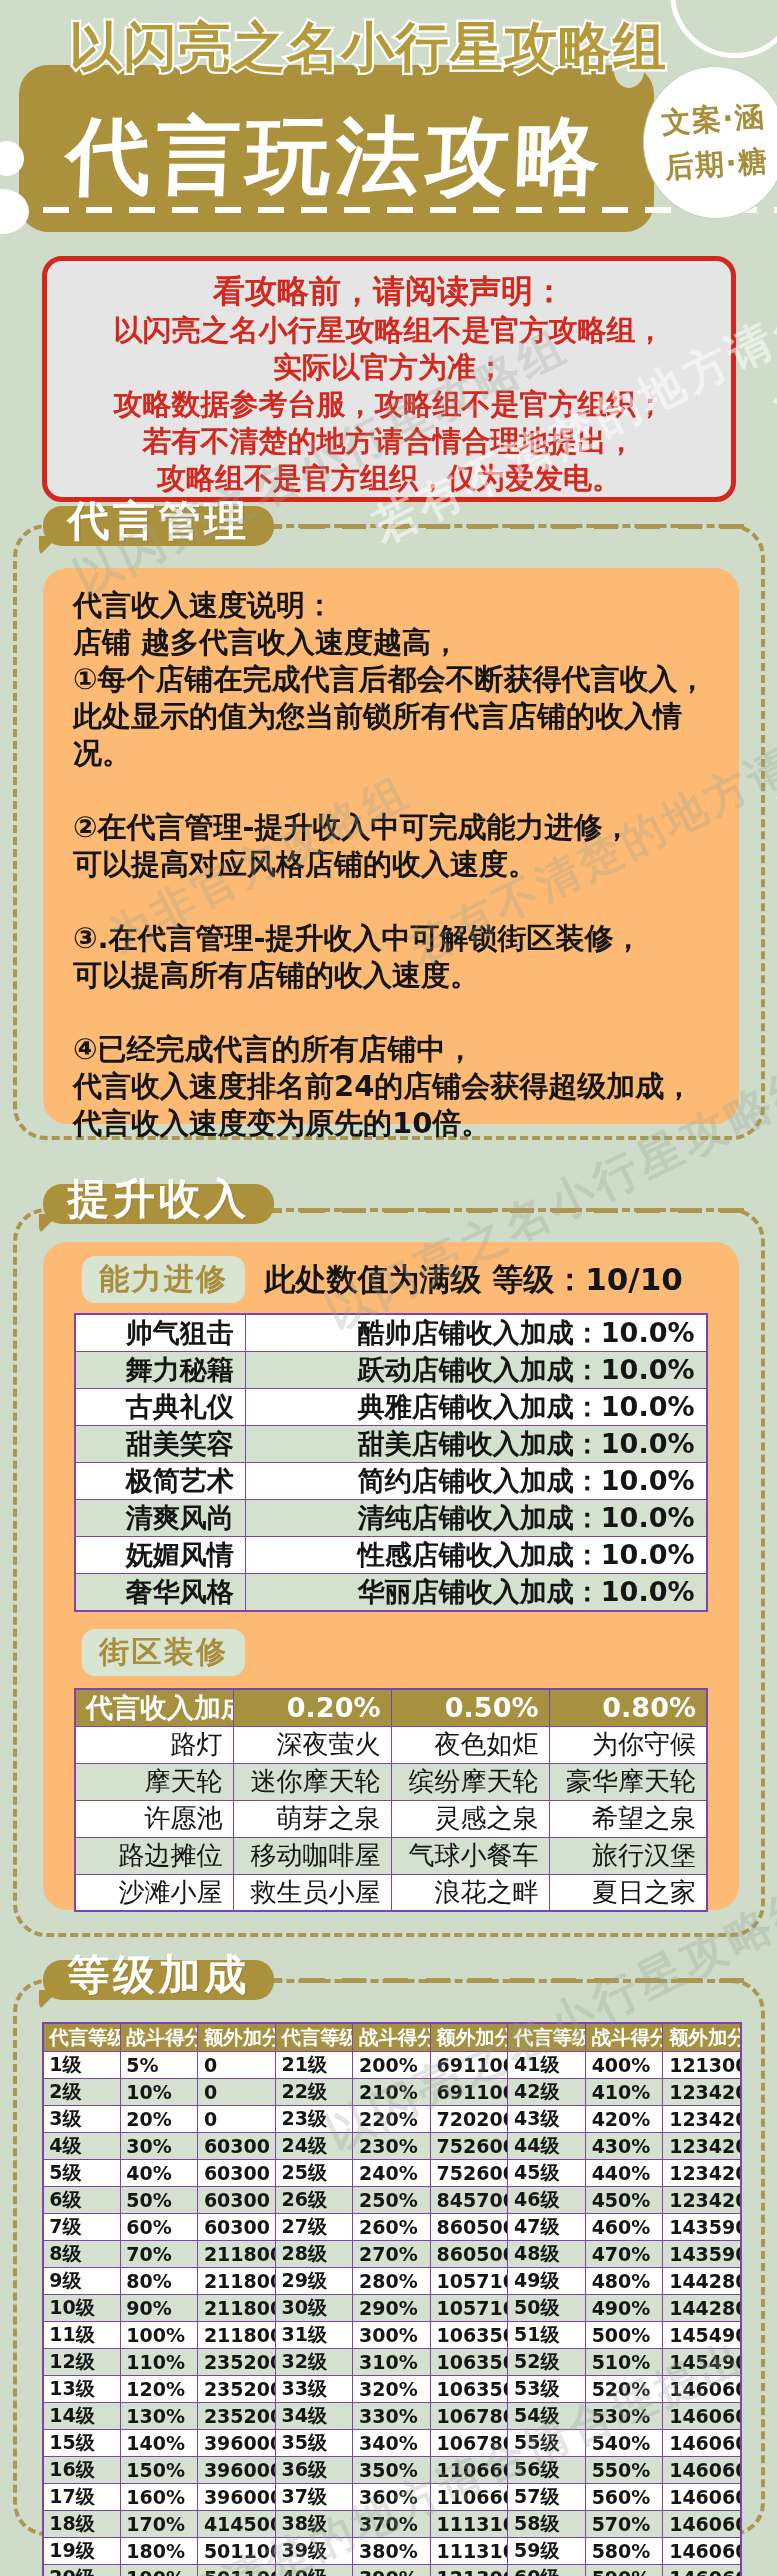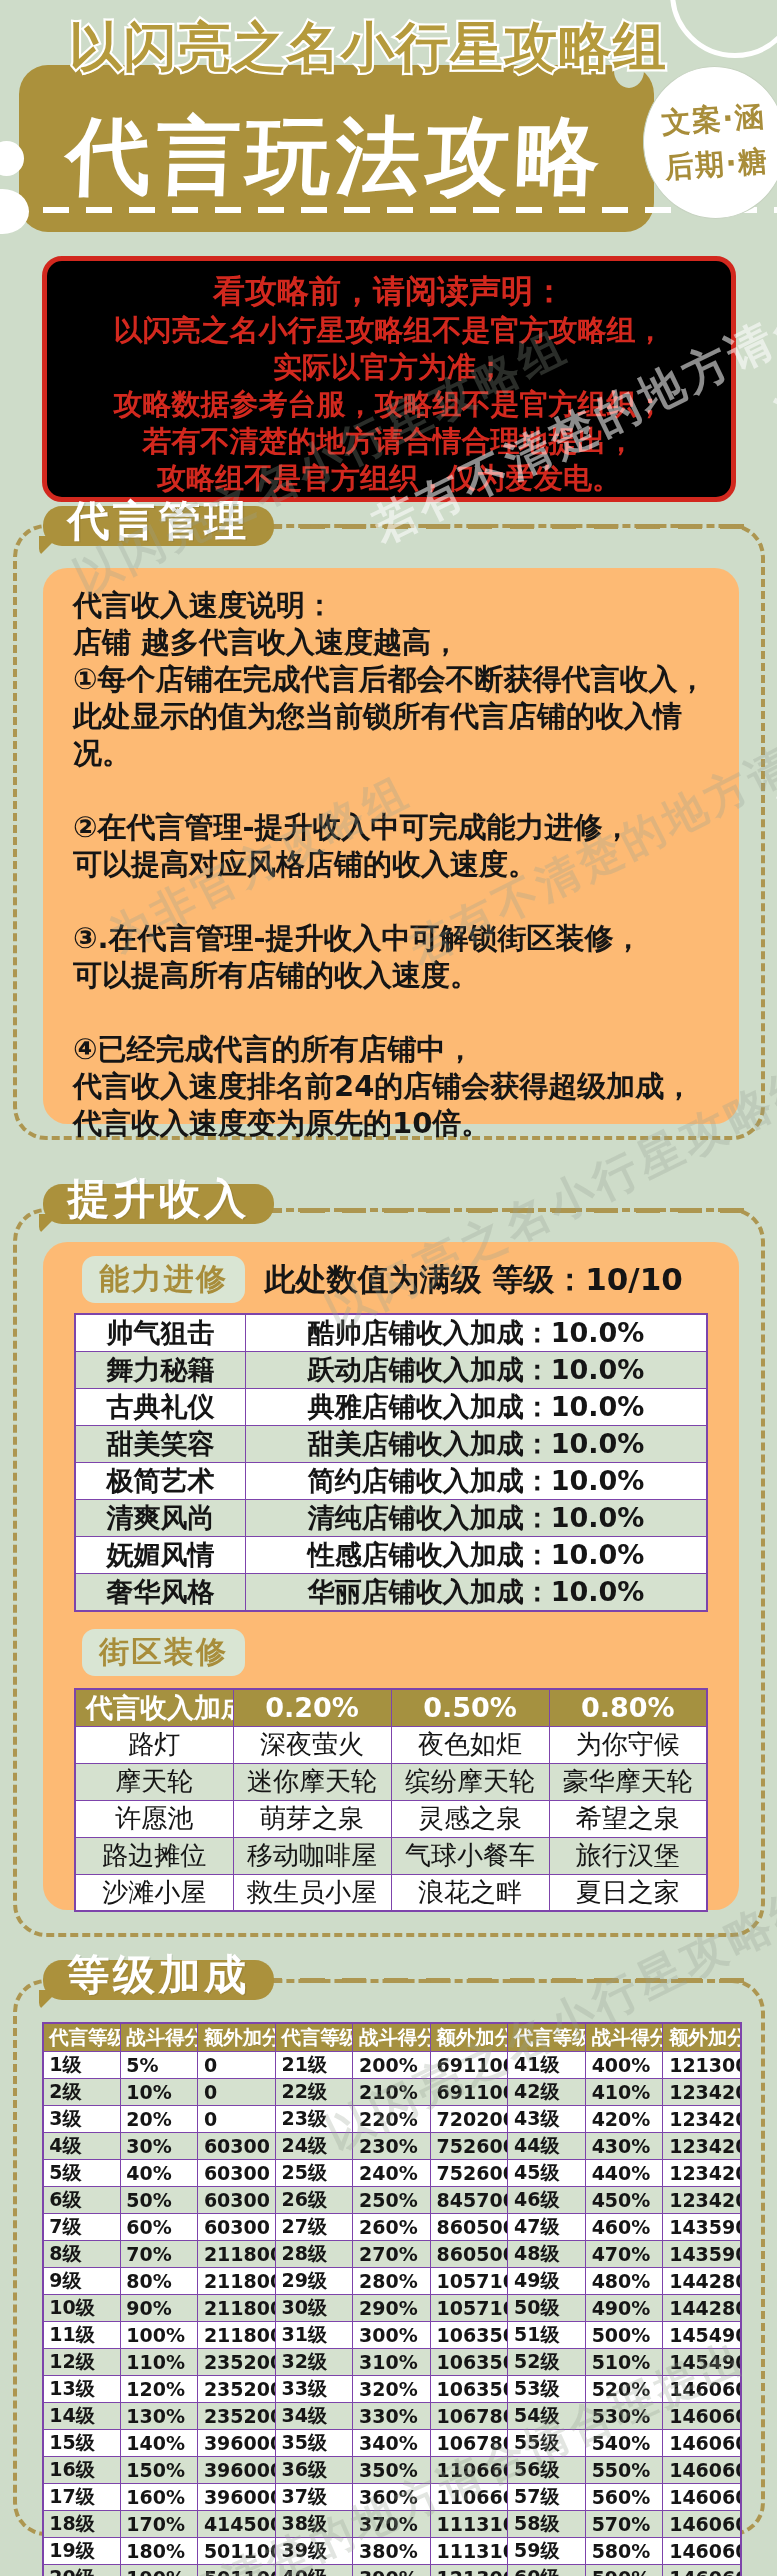--- a/index.html
+++ b/index.html
@@ -62,21 +62,21 @@
     transform:rotate(-4deg);
   }
   .badge div{font-size:29px;font-weight:900;color:#a88d3a;letter-spacing:1.4px;}
   .dashed-white{
     position:absolute;left:0;top:207px;width:778px;height:5.8px;
     background:repeating-linear-gradient(90deg,#fff 0 26px,transparent 26px 43px);
   }
   
   .disclaimer{
     position:absolute;left:42px;top:256px;width:694px;height:246px;z-index:3;
-    background:#000000;border:5px solid var(--red,#d2281e);border-radius:20px;
+    background:#e5e5e5;border:5px solid var(--red,#d2281e);border-radius:20px;
     padding-top:8.6px;
   }
   .disc-line{
     text-align:center;color:var(--red,#d2281e);font-weight:800;
     font-size:29px;line-height:37px;min-height:37px;
   }
   .disc-line:first-child{font-size:32px;line-height:42px;}
   
   .pill-lg{
     position:absolute;z-index:5;height:40px;min-width:180px;padding:0 24.5px;
@@ -104,21 +104,21 @@
   .box2{left:13px;top:1208px;width:752px;height:729px;}
   .white2{left:26px;top:30px;width:696px;height:668px;padding:14.4px 0 0 0;}
   .sub-row{display:flex;align-items:center;gap:19px;margin-left:39px;}
   .pill-sm{
     background:var(--pillbg,#d9e5d3);border-radius:13px;padding:2.9px 17.3px;
   }
   .pill-sm span{font-size:30px;font-weight:900;color:#a88d3a;letter-spacing:2.2px;}
   .sub-note{font-size:31px;font-weight:700;color:var(--ink,#151515);}
   table{border-collapse:collapse;table-layout:fixed;}
   .gtable{margin:11.5px auto 0;width:634px;background:#fff;border:2.2px solid var(--purple,#7d44ab);}
-  .gtable th,.gtable td{border:1.4px solid var(--purple,#7d44ab);text-align:center;overflow:hidden;white-space:nowrap;}
+  .gtable th,.gtable td{border:1.4px solid var(--purple,#7d44ab);text-align:right;overflow:hidden;white-space:nowrap;}
   .gtable tbody tr:nth-child(even) td{background:var(--row,#d5e1cf);}
   .gtable thead th{background:var(--goldhead,#a59140);color:#fff;font-weight:700;}
   .ability{margin-top:10px;}
   .ability td{height:36px;font-size:27px;font-weight:700;color:var(--ink,#151515);padding:0 11.5px;}
   .ability td:first-child{width:27%;}
   .street-pill{margin-top:17.3px;}
   .street th{height:35px;font-size:27px;padding:0 10px;}
   .street td{height:37px;font-size:26px;font-weight:400;color:var(--ink,#151515);padding:0 10px;}
   .street th,.street td{width:25%;}
   .pill3{left:43px;top:1960px;}

